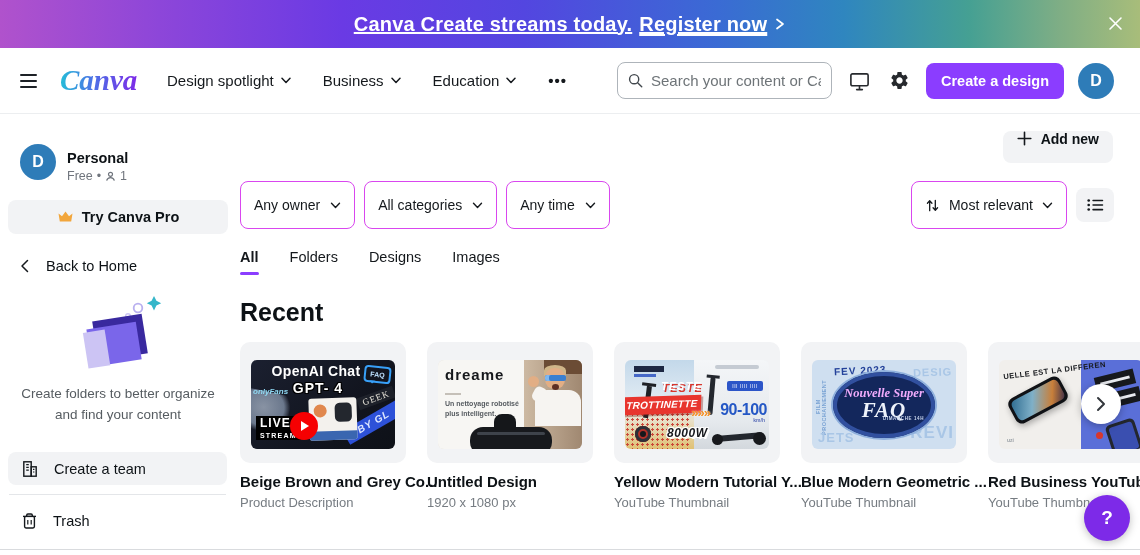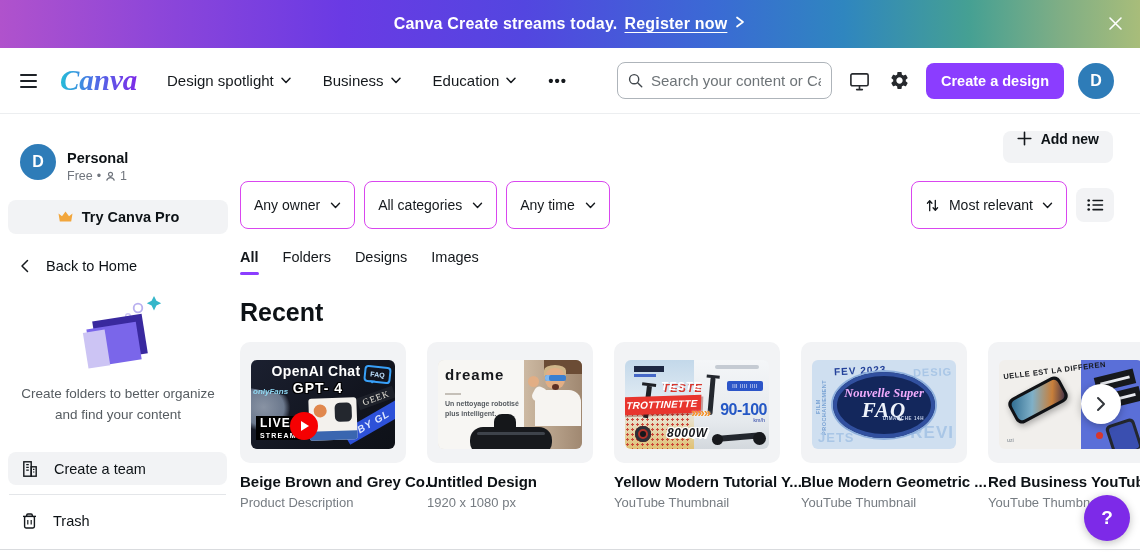--- a/index.html
+++ b/index.html
@@ -2,21 +2,21 @@
 <html><head>
 <meta charset="utf-8">
 <style>
 * { margin:0; padding:0; box-sizing:border-box; }
 html,body { width:1140px; height:555px; }
 body { font-family:"Liberation Sans", sans-serif; background:#fff; overflow:hidden; position:relative; color:#0d1216; }
 svg { display:block; }
 
 .banner { height:48px; display:flex; align-items:center; justify-content:center; position:relative;
   background:linear-gradient(90deg,#b052cc 0%,#8d46d9 14%,#6a3ae4 30%,#5346e0 46%,#3a6bd4 63%,#2f86bf 74%,#45a093 85%,#7fae85 93%,#a8bd7a 100%); }
-.banner-text { color:#fff; font-size:16px; font-weight:700; letter-spacing:.2px; display:flex; align-items:flex-start; gap:7px; }
+.banner-text { color:#fff; font-size:20px; font-weight:700; letter-spacing:.2px; display:flex; align-items:center; gap:7px;text-decoration:underline; }
 .banner-link { color:#fff; text-decoration:underline; text-underline-offset:3px; cursor:pointer; }
 .banner-close { position:absolute; right:17px; top:16px; cursor:pointer; }
 
 .header { height:66px; display:flex; align-items:center; padding:0 26px 0 20px; border-bottom:1px solid #eceef0; background:#fff; }
 .hamburger { width:17px; display:flex; flex-direction:column; gap:4px; margin-right:22px; cursor:pointer; }
 .hamburger span { height:2px; background:#1d2126; border-radius:1px; }
 .logo { margin-right:30px; }
 .nav { display:flex; align-items:center; gap:32px; font-size:15px; color:#15191d; }
 .nav-item { display:flex; align-items:center; gap:7px; cursor:pointer; }
 .nav-dots { letter-spacing:1px; font-weight:700; font-size:15px; }
@@ -44,21 +44,21 @@
 
 .main { flex:1; padding-left:4px; position:relative; overflow:hidden; }
 .main-head { display:flex; margin-top:17px; margin-right:27px; align-items:center; }
 .page-title { font-size:38px; font-weight:800; letter-spacing:-.5px; }
 .add-new { margin-left:auto; height:32px; background:#f2f3f5; border-radius:8px; display:flex; gap:9px; padding:0 14px; align-items:flex-start; font-size:14px; font-weight:700; cursor:pointer; }
 .filter-row { margin-top:18px; margin-right:26px; display:flex; gap:9px; align-items:center; }
 .pill { height:48px; border:1px solid #d946ef; border-radius:8px; display:flex; align-items:center; gap:10px; padding:0 13px; font-size:14px; color:#14181c; background:#fff; cursor:pointer; }
 .fspacer { flex:1; }
 .sort-pill { gap:9px; }
 .view-btn { width:38px; height:34px; background:#f2f3f5; border-radius:8px; display:flex; align-items:center; justify-content:center; cursor:pointer; }
-.tabs { margin-top:20px; display:flex; gap:24px; font-size:14.5px; }
+.tabs { margin-top:20px; display:flex; gap:31px; font-size:14.5px; }
 .tab { padding-bottom:10px; position:relative; color:#14181c; cursor:pointer; }
 .tab.active { font-weight:700; }
 .tab.active::after { content:""; position:absolute; left:0; right:0; bottom:0; height:3px; border-radius:2px; background:#8b3dff; }
 .section-title { margin-top:23px; font-size:25px; font-weight:800; }
 .cards { margin-top:15px; display:flex; gap:21px; }
 .card { width:166px; flex:none; cursor:pointer; }
 .card-box { width:166px; height:121px; background:#f2f3f5; border-radius:10px; padding:18px 11px 14px; }
 .thumb { width:144px; height:89px; border-radius:6px; position:relative; overflow:hidden; }
 .card-title { margin-top:10px; font-size:15px; font-weight:700; white-space:nowrap; }
 .card-sub { margin-top:5px; font-size:13px; color:#767c82; white-space:nowrap; }

